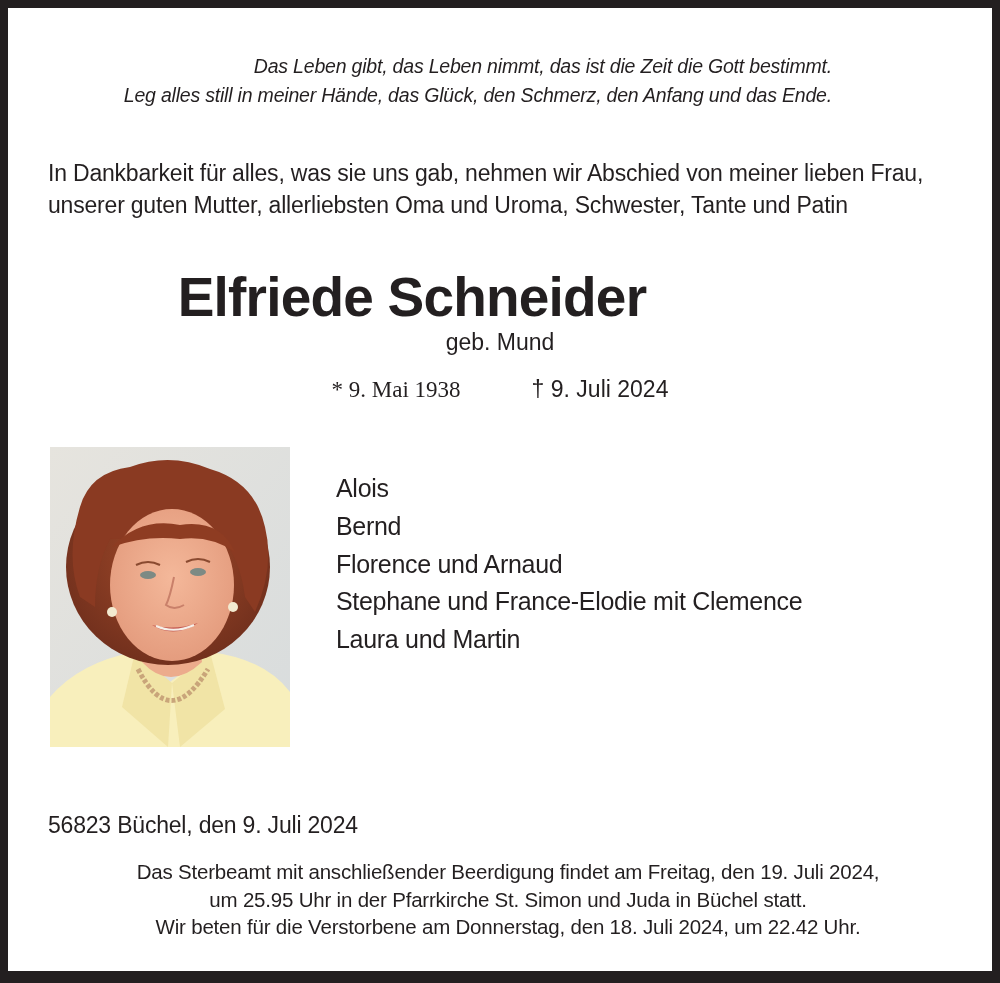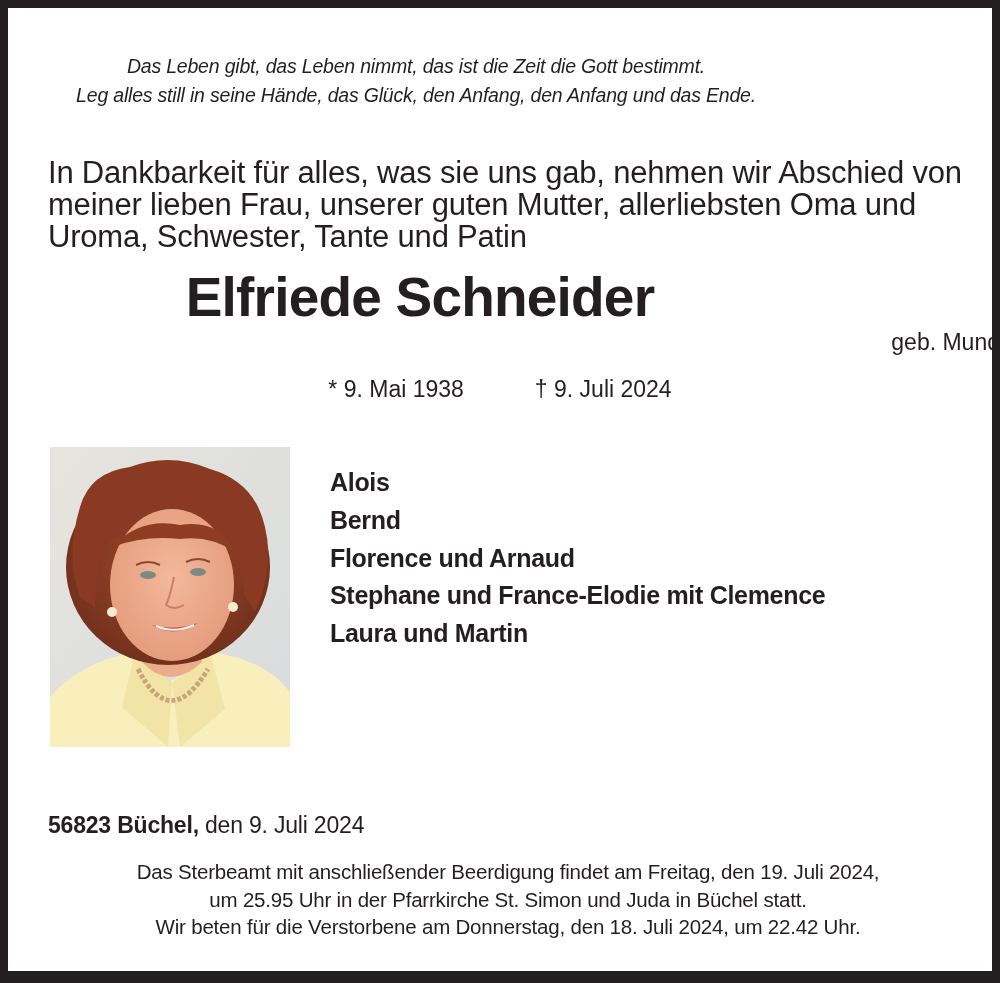--- a/index.html
+++ b/index.html
@@ -14,106 +14,105 @@
     .card {
       position: absolute;
       left: 8px; top: 8px;
       width: 984px; height: 963px;
       background: #ffffff;
     }
     .motto {
       position: absolute;
       left: 0; top: 52px;
       width: 832px;
-      text-align: center;
+      text-align: right;
       font-style: italic;
       font-size: 19.5px;
       line-height: 29px;
       letter-spacing: -0.2px;
     }
     .intro {
       position: absolute;
       left: 48px; top: 157px;
       width: 920px;
-      font-size: 31px;
+      font-size: 23px;
       line-height: 32px;
       letter-spacing: -0.2px;
     }
     .name {
       position: absolute;
       left: 0; top: 262px;
       width: 824px;
       text-align: center;
       font-weight: bold;
       font-size: 55px;
       line-height: 70px;
       letter-spacing: -0.8px;
-      padding-left: 8px;
     }
     .maiden {
       position: absolute;
       left: 0; top: 327px;
       width: 1000px;
-      text-align: right;
+      text-align: center;
       font-size: 23px;
       line-height: 30px;
     }
     .dates {
       position: absolute;
       left: 0; top: 372px;
       width: 1000px;
       text-align: center;
       font-size: 23px;
       line-height: 34px;
     }
-    .dates .born { margin-right: 71px; }
+    .dates .born { margin-right: 71px; font-family: Liberation Serif, serif; }
     .photo {
       position: absolute;
       left: 50px; top: 447px;
       width: 240px; height: 300px;
       overflow: hidden;
       background: #e3e1db;
     }
     .mourners {
       position: absolute;
       left: 320px; top: 454px;
-      margin: 10px; padding: 0;
+      margin: 16px; padding: 0;
       list-style: none;
-      font-weight: bold;
+      font-weight: normal;
       font-size: 25px;
       line-height: 37.8px;
       letter-spacing: -0.3px;
     }
     .place-date {
       position: absolute;
       left: 48px; top: 808px;
       font-size: 23px;
       line-height: 34px;
       letter-spacing: -0.2px;
     }
-    .place-date .place { font-weight: bold; }
+    .place-date .place { font-weight: normal; }
     .service {
       position: absolute;
       left: 48px; top: 858px;
       width: 920px;
       font-size: 20.5px;
       line-height: 27.5px;
       letter-spacing: -0.2px;
       text-align: center;
     }
     .service div { white-space: nowrap; }
   </style>
 </head>
 <body>
 
 <div class="card"></div>
 
 <div class="motto">
   <div>Das Leben gibt, das Leben nimmt, das ist die Zeit die Gott bestimmt.</div>
-  <div>Leg alles still in seine Hände, das Glück, den Anfang, den Anfang und das Ende.</div>
+  <div>Leg alles still in meiner Hände, das Glück, den Schmerz, den Anfang und das Ende.</div>
 </div>
 
 <div class="intro">In Dankbarkeit für alles, was sie uns gab, nehmen wir Abschied von meiner lieben Frau, unserer guten Mutter, allerliebsten Oma und Uroma, Schwester, Tante und Patin</div>
 
 <div class="name">Elfriede Schneider</div>
 <div class="maiden">geb. Mund</div>
 <div class="dates">
   <span class="born">* 9. Mai 1938</span><span>† 9. Juli 2024</span>
 </div>
 

